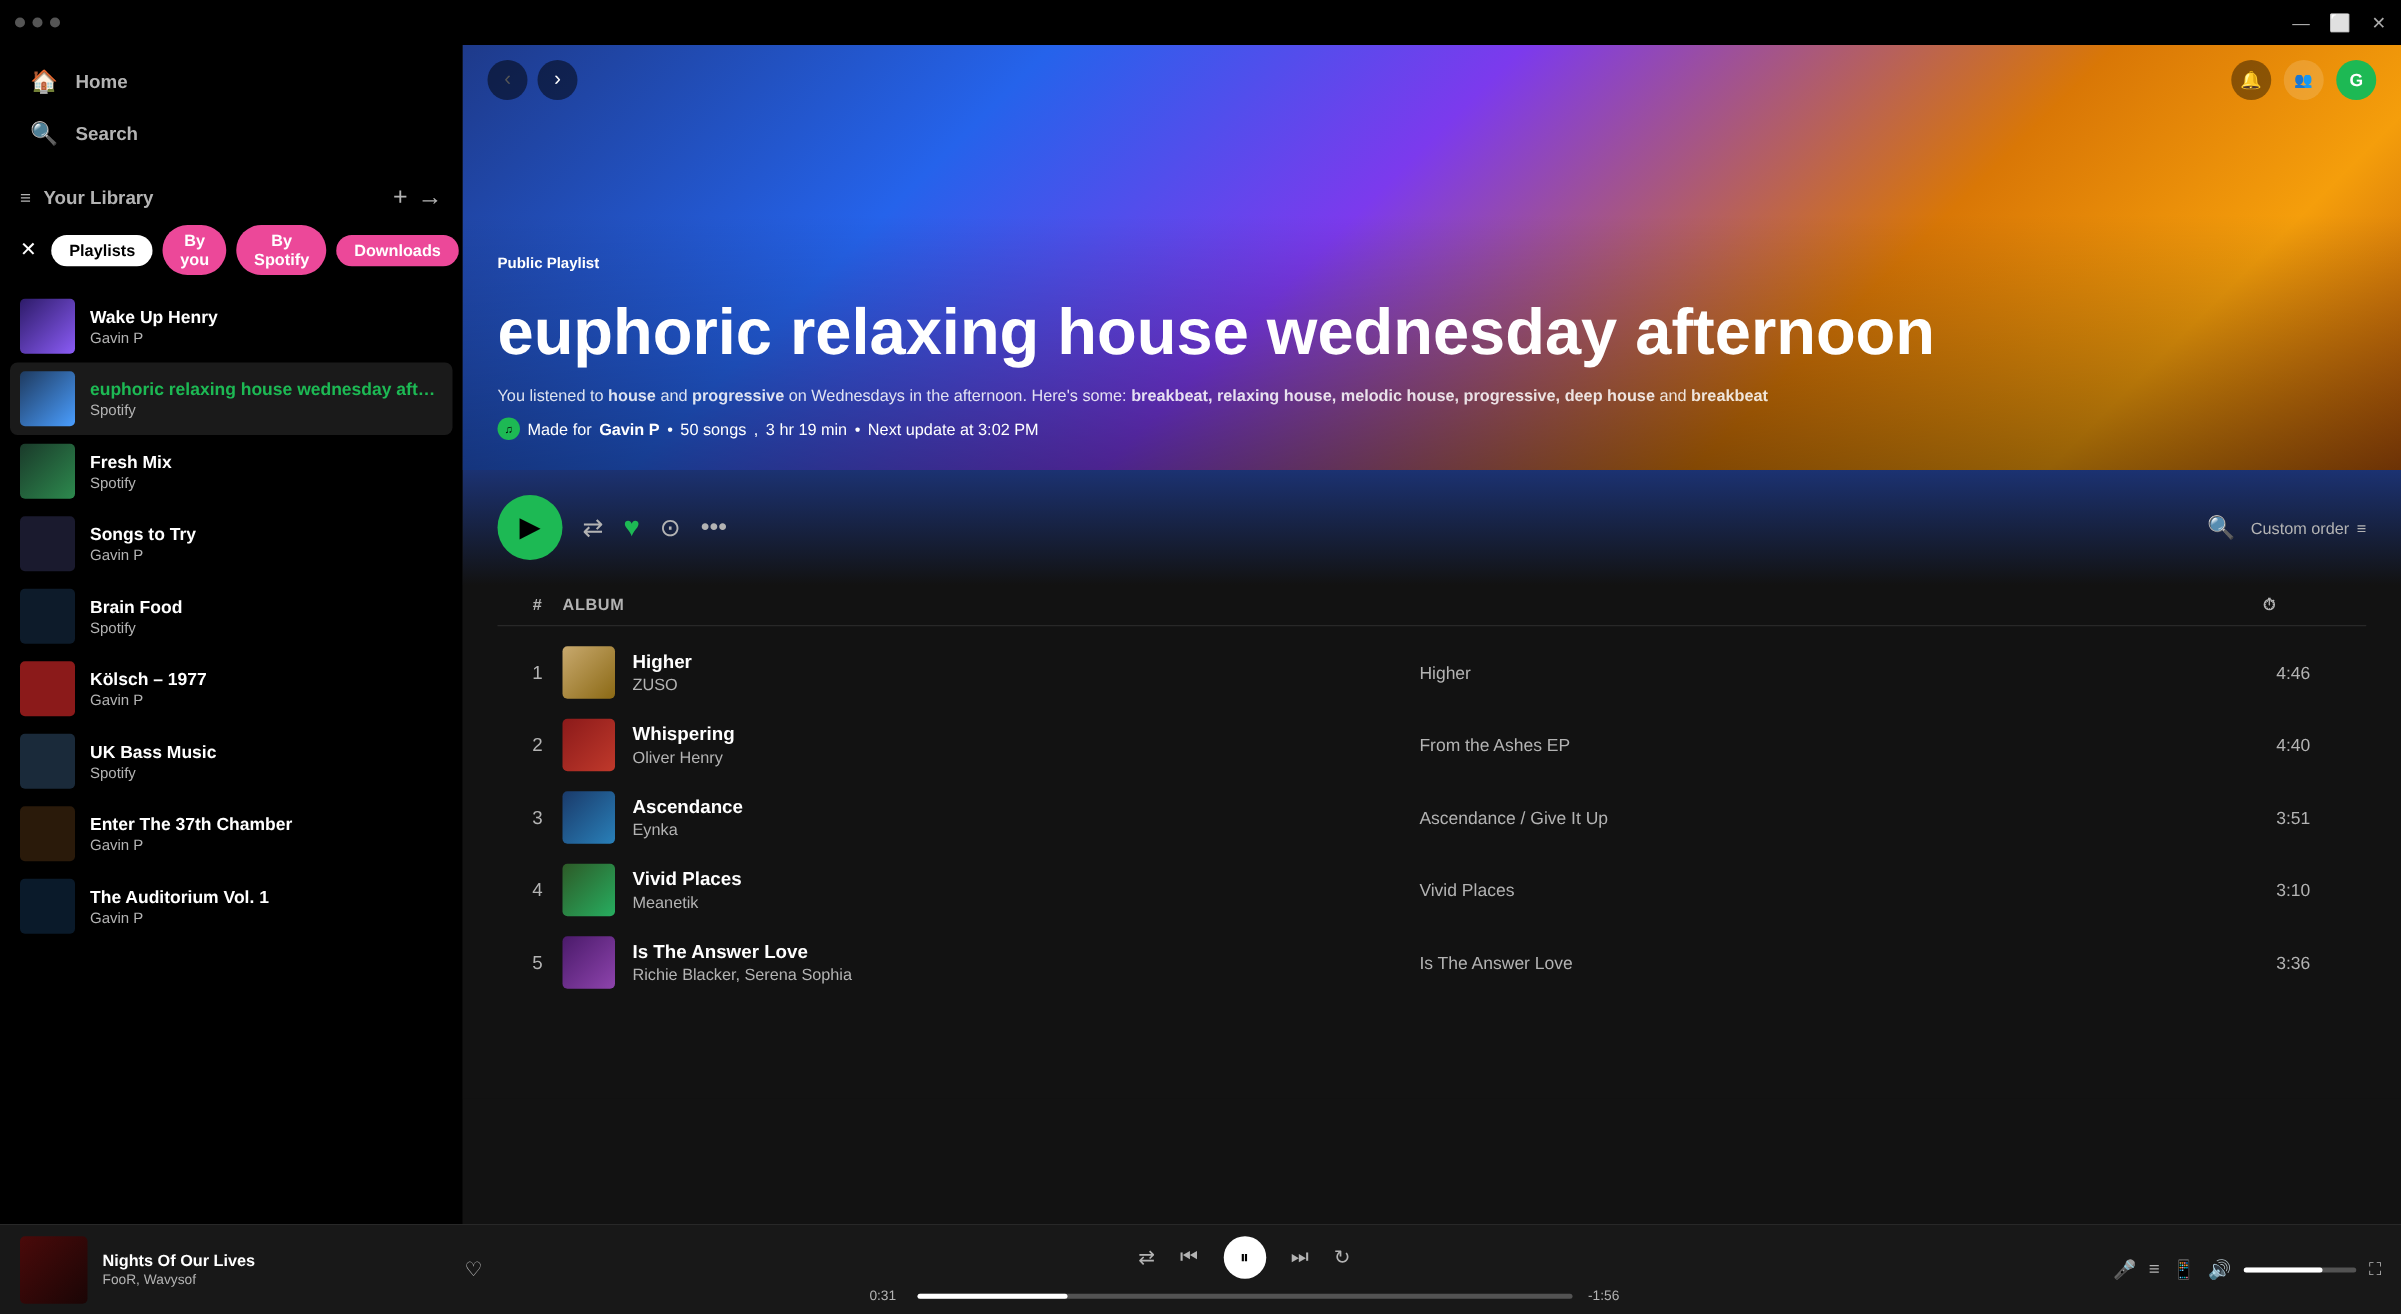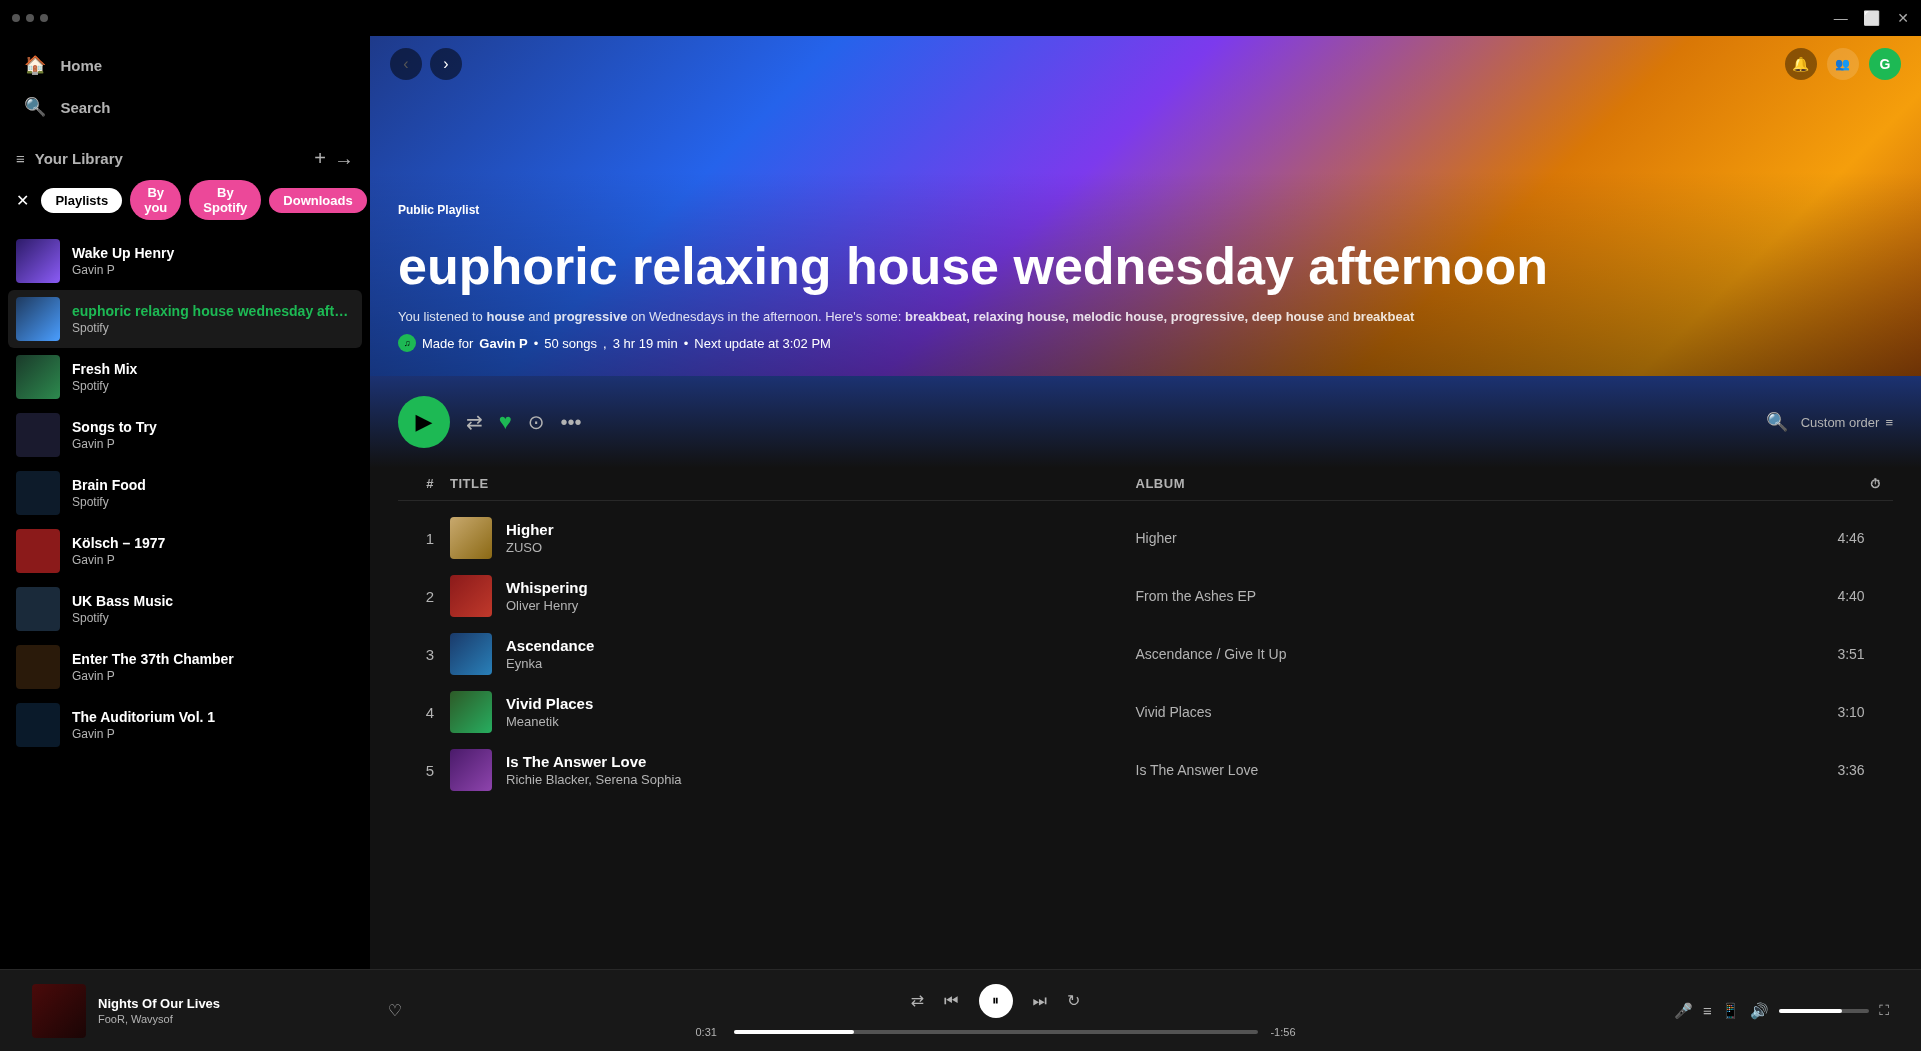--- a/index.html
+++ b/index.html
@@ -318,37 +318,37 @@
     .track-num { color: #b3b3b3; font-size: 15px; text-align: center; }
     .track-info { display: flex; align-items: center; gap: 14px; }
     .track-thumb {
       width: 42px; height: 42px; border-radius: 4px;
       flex-shrink: 0;
     }
     .track-title { font-size: 15px; font-weight: 600; color: #fff; }
     .track-artist { font-size: 13px; color: #b3b3b3; margin-top: 2px; }
     .track-album { font-size: 14px; color: #b3b3b3; }
     .track-duration { font-size: 14px; color: #b3b3b3; text-align: right; }
-    .duration-col { display: flex; align-items: center; justify-content: center; gap: 12px; }
+    .duration-col { display: flex; align-items: center; justify-content: flex-start; gap: 12px; }
 
     
     .t1 { background: linear-gradient(135deg, #c8a96e, #8b6914); }
     .t2 { background: linear-gradient(135deg, #8b1a1a, #c0392b); }
     .t3 { background: linear-gradient(135deg, #1a3a6a, #2980b9); }
     .t4 { background: linear-gradient(135deg, #2d5a27, #27ae60); }
     .t5 { background: linear-gradient(135deg, #4a1a6a, #8e44ad); }
 
     
     .bottom-player {
-      height: 82px;
+      height: 72px;
       background: #181818;
       border-top: 1px solid #282828;
       display: flex;
       align-items: center;
-      padding: 0 32px;
+      padding: 0 16px;
       flex-shrink: 0;
       position: fixed;
       bottom: 0;
       left: 0;
       right: 0;
       z-index: 100;
     }
     .player-left {
       width: 370px;
       display: flex; align-items: center; gap: 12px;
@@ -586,21 +586,20 @@
           <button class="custom-order">
             <span>Custom order</span>
             <span>≡</span>
           </button>
         </div>
       </div>
 
       <div class="track-list">
         <div class="track-header">
           <div style="text-align:center">#</div>
-          <div>Title</div>
           <div>Album</div>
           <div style="text-align:right">⏱</div>
         </div>
 
         <div id="track-rows">
             <div class="track-row">
     <div class="track-num">1</div>
     <div class="track-info">
       <div class="track-thumb t1"></div>
       <div>

